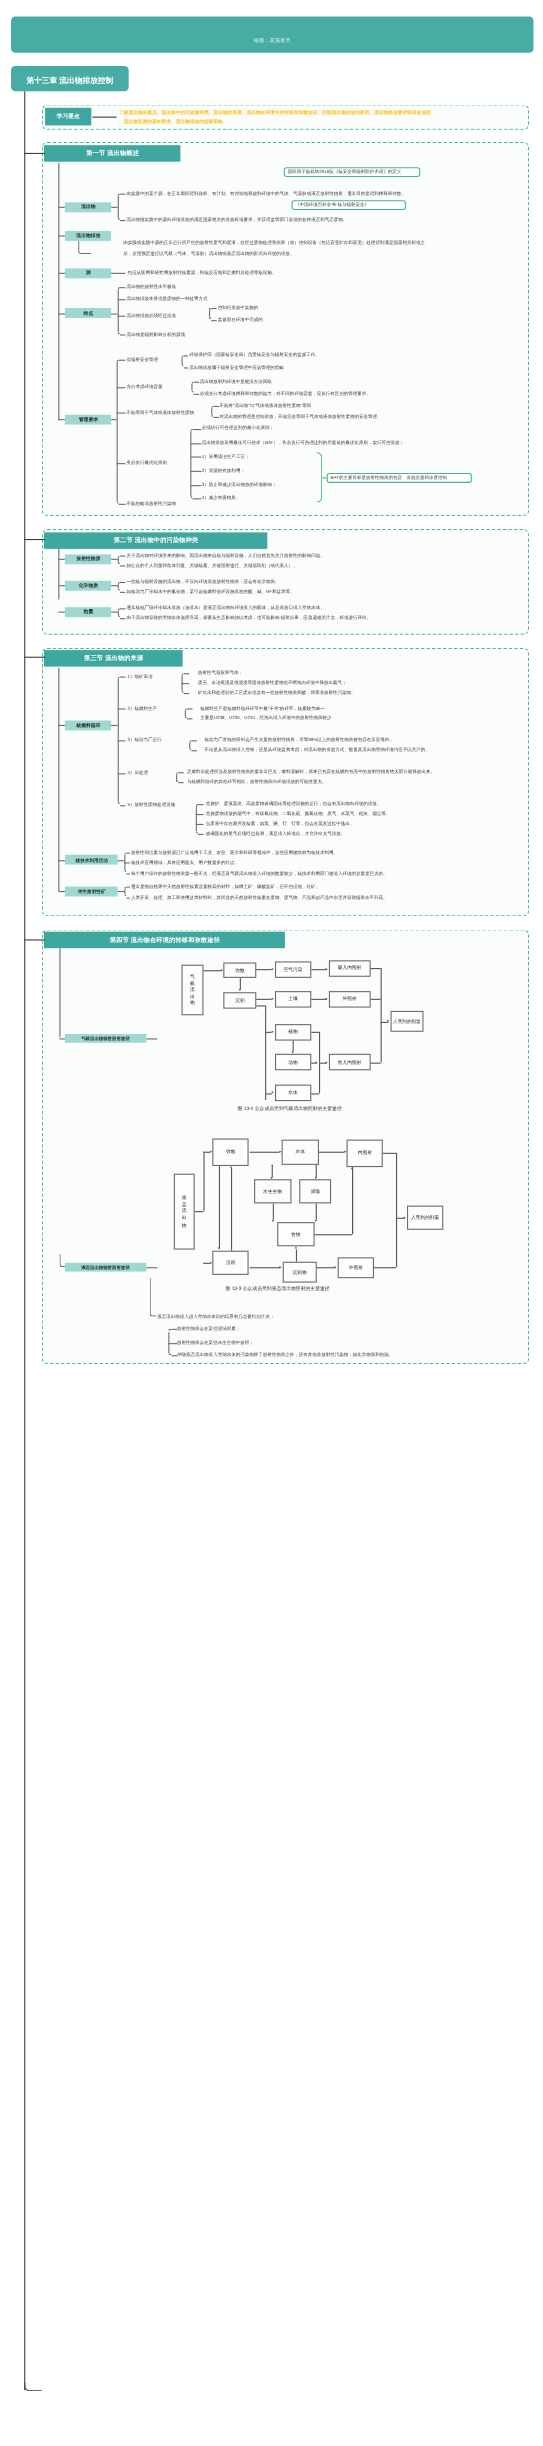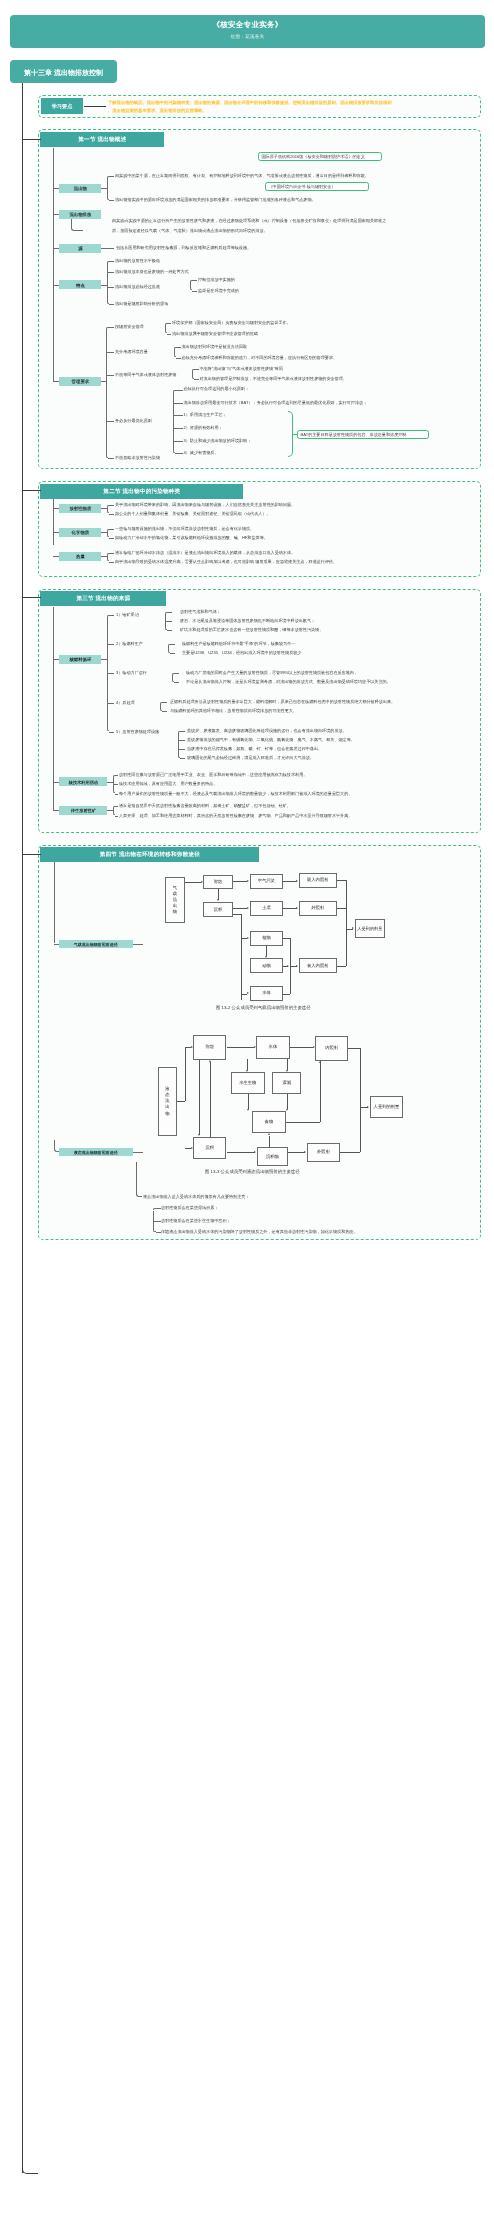--- a/index.html
+++ b/index.html
@@ -38,21 +38,20 @@
   .fbox.vert{display:flex;align-items:center;justify-content:center;}
   .fbox.vert span{position:static;transform:none;display:block;text-align:center;color:#222;}
   .fbox.vert span i{display:block;font-style:normal;line-height:1.42;}
 
 </style>
 </head>
 <body>
 
 <div id="page">
 <div class="banner">
-      <span class="bt">《核安全专业实务》</span>
       <span class="ba">绘图：花溪春天</span>
     </div>
 <div class="chapter">
       <span>第十三章 流出物排放控制</span>
     </div>
 <div class="trunk" style="top:83px;height:2090px"></div>
 <div style="position:absolute;left:21.5px;top:2166px;width:16px;height:8px;border-left:1.6px solid #3d3d3d;border-bottom:1.6px solid #3d3d3d;border-bottom-left-radius:5px;box-sizing:border-box"></div>
 <div class="dframe" style="left:38px;top:95px;width:443px;height:23px"></div>
 <div class="chip dark" style="left:41px;top:98px;width:42px;height:16px">
       <span style="font-size:5.2px">学习要点</span>

